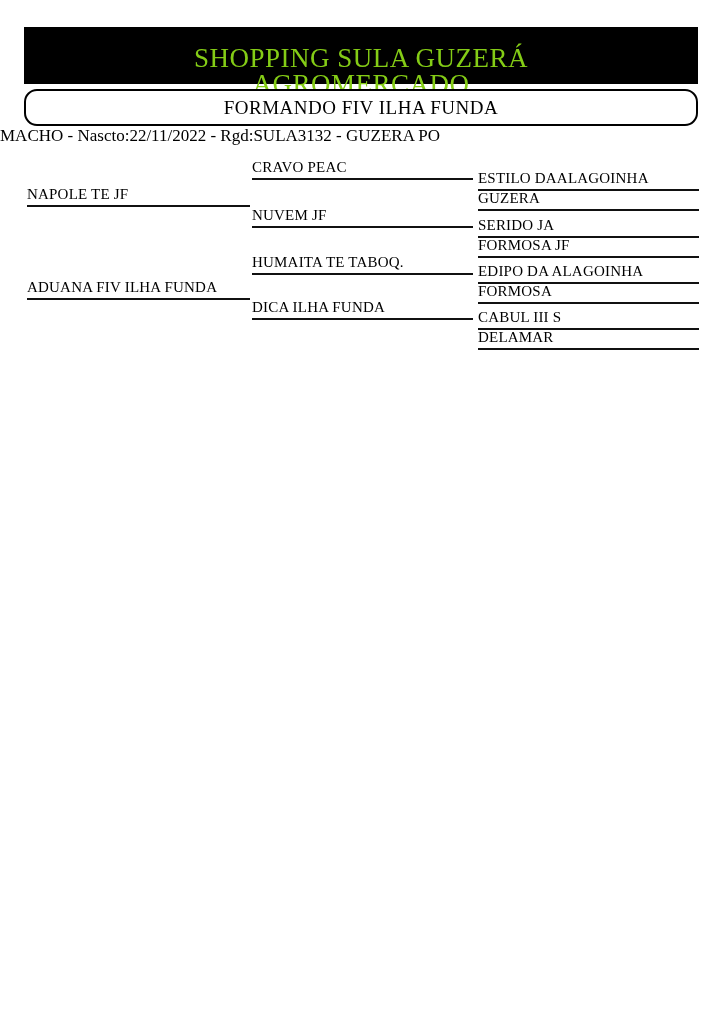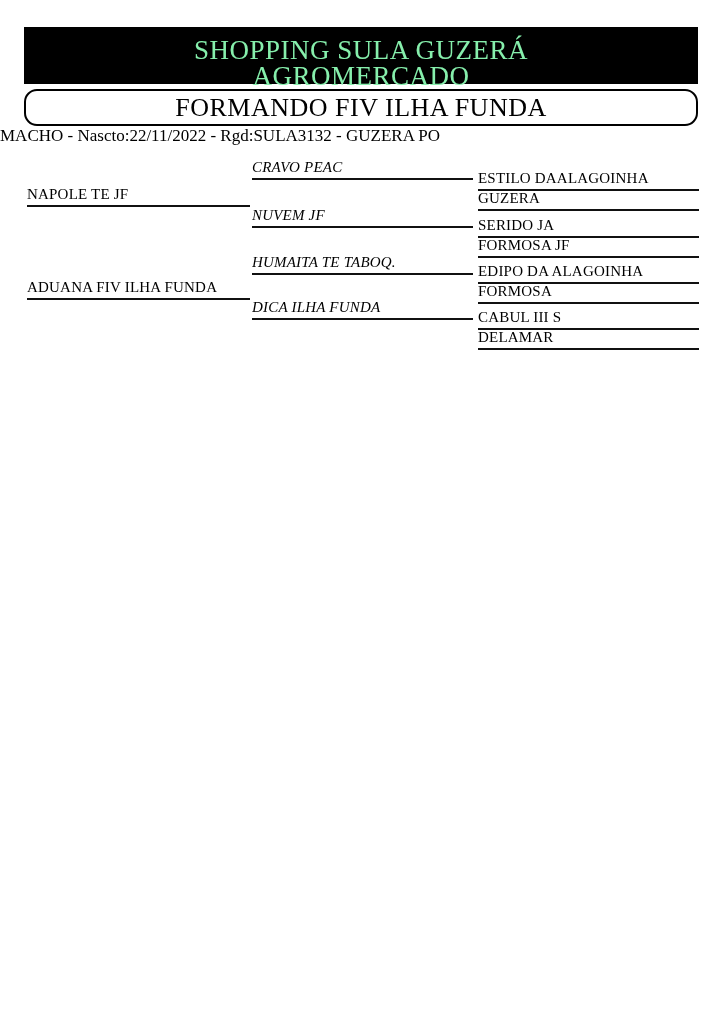--- a/index.html
+++ b/index.html
@@ -10,45 +10,45 @@
     background: #ffffff;
     font-family: "Liberation Serif", serif;
     color: #000000;
     overflow: hidden;
   }
   .banner {
     position: absolute;
     left: 24px; top: 27px;
     width: 674px; height: 57px;
     background: #000000;
-    color: #86efac;
+    color: #84cc16;
     text-align: center;
     box-sizing: border-box;
-    padding-top: 10px;
+    padding-top: 18px;
   }
   .banner .banner-line {
     font-size: 27px;
     line-height: 26px;
     letter-spacing: 0.5px;
     white-space: nowrap;
   }
   .title-box {
     position: absolute;
     left: 24px; top: 89px;
     width: 674px; height: 37px;
     box-sizing: border-box;
     border: 2.5px solid #000000;
     border-radius: 13px;
     background: #ffffff;
     display: flex;
     align-items: center;
     justify-content: center;
   }
   .title-box .title-text {
-    font-size: 26px;
+    font-size: 19px;
     letter-spacing: 0.5px;
     white-space: nowrap;
   }
   .subtitle {
     position: absolute;
     left: 0; top: 126px;
     width: 722px;
     text-align: left;
     font-size: 17px;
     white-space: nowrap;
@@ -58,21 +58,21 @@
     position: absolute;
     font-size: 15px;
     line-height: 16px;
     padding-bottom: 3px;
     border-bottom: 2.5px solid #111111;
     white-space: nowrap;
     overflow: hidden;
     letter-spacing: 0.2px;
   }
   .col1 { left: 27px;  width: 223px; }
-  .col2 { left: 252px; width: 221px; font-style: italic; }
+  .col2 { left: 252px; width: 221px; }
   .col3 { left: 478px; width: 221px; margin-top: 20px; }
 </style>
 </head>
 <body>
 
 <div class="page">
 
   <div class="banner">
     <div class="banner-line">SHOPPING SULA GUZERÁ</div>
     <div class="banner-line">AGROMERCADO</div>

